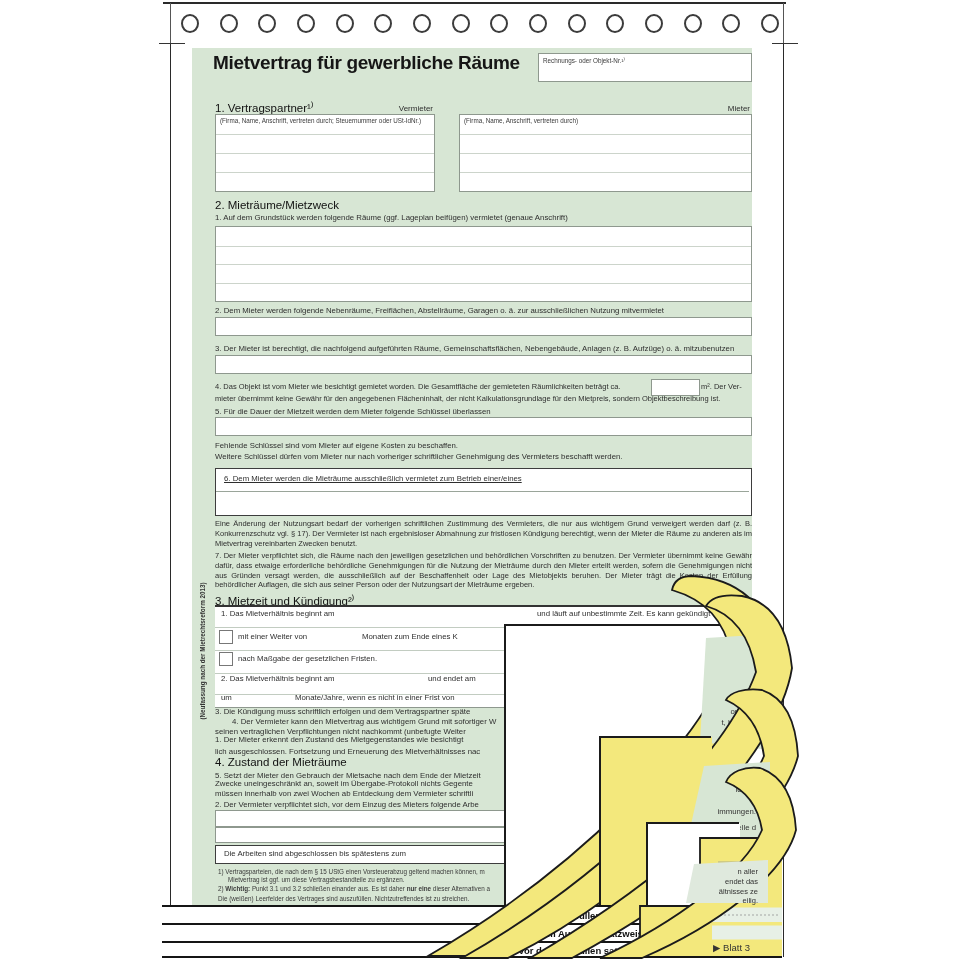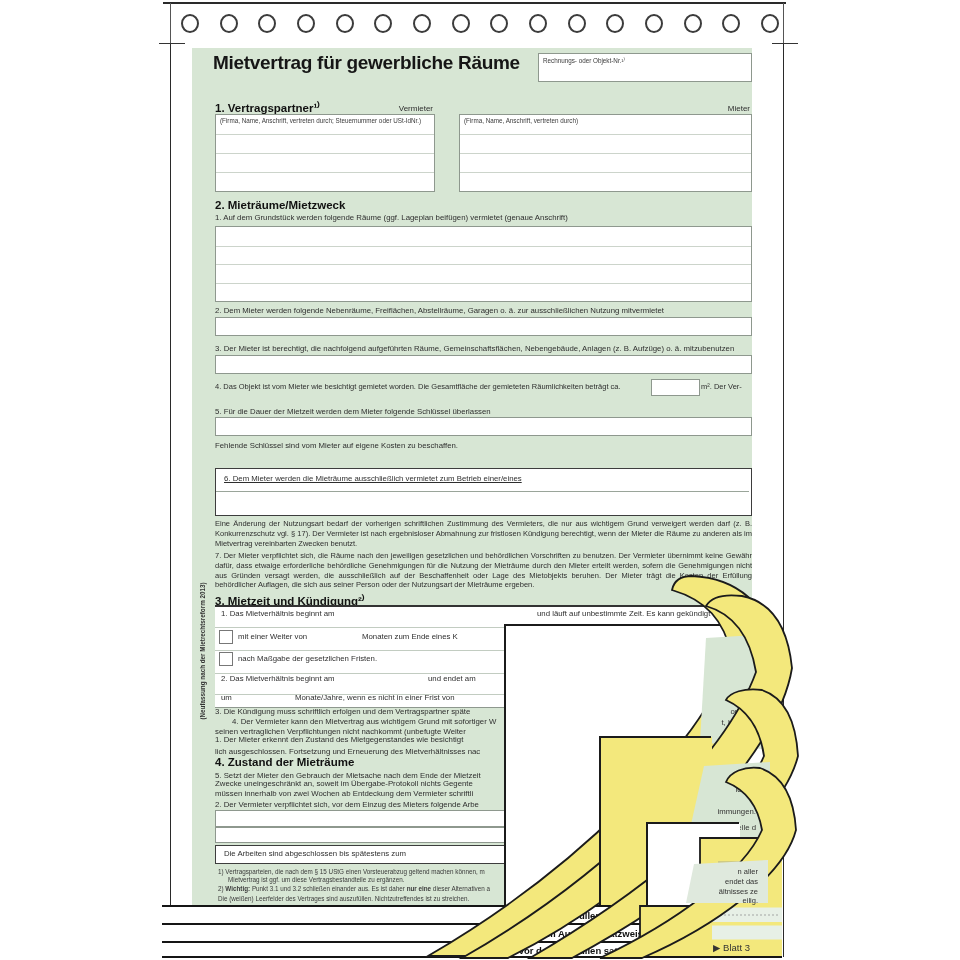--- a/index.html
+++ b/index.html
@@ -11,21 +11,21 @@
   .top-band{left:170px;top:3px;width:612px;height:41px;border-left:1.5px solid #555;border-right:1.5px solid #555;}
   .tickL{left:159px;top:43px;width:26px;border-top:1.5px solid #333;}
   .tickR{left:772px;top:43px;width:26px;border-top:1.5px solid #333;}
   .holes-row{left:181px;top:14px;width:598px;display:flex;justify-content:space-between;}
   .hole{width:14px;height:15px;border:2px solid #3c3c3c;border-radius:50%;background:#fff;display:inline-block;}
   .main-sheet{left:170px;top:44px;width:612px;height:913px;background:#ffffff;
     border-left:1.5px solid #2a2a2a;border-right:1.5px solid #2a2a2a;}
   .green{left:192px;top:48px;width:560px;height:859px;background:#d7e6d4;}
   
   .title{font-size:19px;font-weight:bold;color:#161616;letter-spacing:-0.3px;white-space:nowrap;}
-  .h2{font-size:11.5px;font-weight:bold;color:#111;white-space:nowrap;}
+  .h2{font-size:11.5px;font-weight:normal;color:#111;white-space:nowrap;}
   .t{font-size:7.8px;color:#2e2e2e;line-height:1.25;white-space:nowrap;}
   .tp{font-size:7.5px;color:#2e2e2e;line-height:1.3;white-space:normal;text-align:justify;overflow:hidden;}
   .tiny{font-size:6.3px;color:#3a3a3a;white-space:nowrap;}
   .colhead{font-size:8px;color:#2e2e2e;text-align:right;}
   
   .box{background:#fff;border:1px solid #8e988e;}
   .rows{background:#fff;border:1px solid #8e988e;}
   .rows > div{border-top:1px solid #ccd4cb;}
   .rows > div:first-child{border-top:none;}
   .bbox{background:#fff;border:1.3px solid #3d3d3d;}
@@ -108,23 +108,25 @@
     <div style="height:17.5px;"></div>
     <div style="height:17.5px;"></div>
   </div>
   <div class="abs t" style="left:215px;top:306px;text-align:center;">2. Dem Mieter werden folgende Nebenräume, Freiflächen, Abstellräume, Garagen o. ä. zur ausschließlichen Nutzung mitvermietet</div>
   <div class="abs box" style="left:215px;top:317px;width:535px;height:17px;"></div>
   <div class="abs t" style="left:215px;top:344px;">3. Der Mieter ist berechtigt, die nachfolgend aufgeführten Räume, Gemeinschaftsflächen, Nebengebäude, Anlagen (z. B. Aufzüge) o. ä. mitzubenutzen</div>
   <div class="abs box" style="left:215px;top:355px;width:535px;height:17px;"></div>
   <div class="abs t" style="left:215px;top:382px;font-size:7.5px;">4. Das Objekt ist vom Mieter wie besichtigt gemietet worden. Die Gesamtfläche der gemieteten Räumlichkeiten beträgt ca.</div>
   <div class="abs box" style="left:651px;top:379px;width:47px;height:15px;"></div>
   <div class="abs t" style="left:701px;top:382px;font-size:7.5px;">m². Der Ver-</div>
+  <div class="abs t" style="left:215px;top:394px;font-size:7.5px;">mieter übernimmt keine Gewähr für den angegebenen Flächeninhalt, der nicht Kalkulationsgrundlage für den Mietpreis, sondern Objektbeschreibung ist.</div>
   <div class="abs t" style="left:215px;top:407px;">5. Für die Dauer der Mietzeit werden dem Mieter folgende Schlüssel überlassen</div>
   <div class="abs box" style="left:215px;top:417px;width:535px;height:17px;"></div>
   <div class="abs t" style="left:215px;top:441px;">Fehlende Schlüssel sind vom Mieter auf eigene Kosten zu beschaffen.</div>
+  <div class="abs t" style="left:215px;top:452px;">Weitere Schlüssel dürfen vom Mieter nur nach vorheriger schriftlicher Genehmigung des Vermieters beschafft werden.</div>
   <div class="abs bbox" style="left:215px;top:468px;width:535px;height:46px;"></div>
   <div class="abs t" style="left:224px;top:474px;text-decoration:underline;">6. Dem Mieter werden die Mieträume ausschließlich vermietet zum Betrieb einer/eines</div>
   <div class="abs sep" style="left:216px;top:491px;width:533px;"></div>
   <div class="abs tp" style="left:215px;top:519px;width:537px;height:31px;">Eine Änderung der Nutzungsart bedarf der vorherigen schriftlichen Zustimmung des Vermieters, die nur aus wichtigem Grund verweigert werden darf (z. B. Konkurrenzschutz vgl. § 17). Der Vermieter ist nach ergebnisloser Abmahnung zur fristlosen Kündigung berechtigt, wenn der Mieter die Räume zu anderen als im Mietvertrag vereinbarten Zwecken benutzt.</div>
   <div class="abs tp" style="left:215px;top:551px;width:537px;height:41px;">7. Der Mieter verpflichtet sich, die Räume nach den jeweiligen gesetzlichen und behördlichen Vorschriften zu benutzen. Der Vermieter übernimmt keine Gewähr dafür, dass etwaige erforderliche behördliche Genehmigungen für die Nutzung der Mieträume durch den Mieter erteilt werden, sofern die Genehmigungen nicht aus Gründen versagt werden, die ausschließlich auf der Beschaffenheit oder Lage des Mietobjekts beruhen. Der Mieter trägt die Kosten der Erfüllung behördlicher Auflagen, die sich aus seiner Person oder der Nutzungsart der Mieträume ergeben.</div>
 
   <div class="abs h2" style="left:215px;top:593px;">3. Mietzeit und Kündigung²⁾</div>
   <div class="abs s3box" style="left:215px;top:605px;width:535px;height:100px;">
     <div style="height:20px;"></div>
     <div style="height:22px;"></div>

